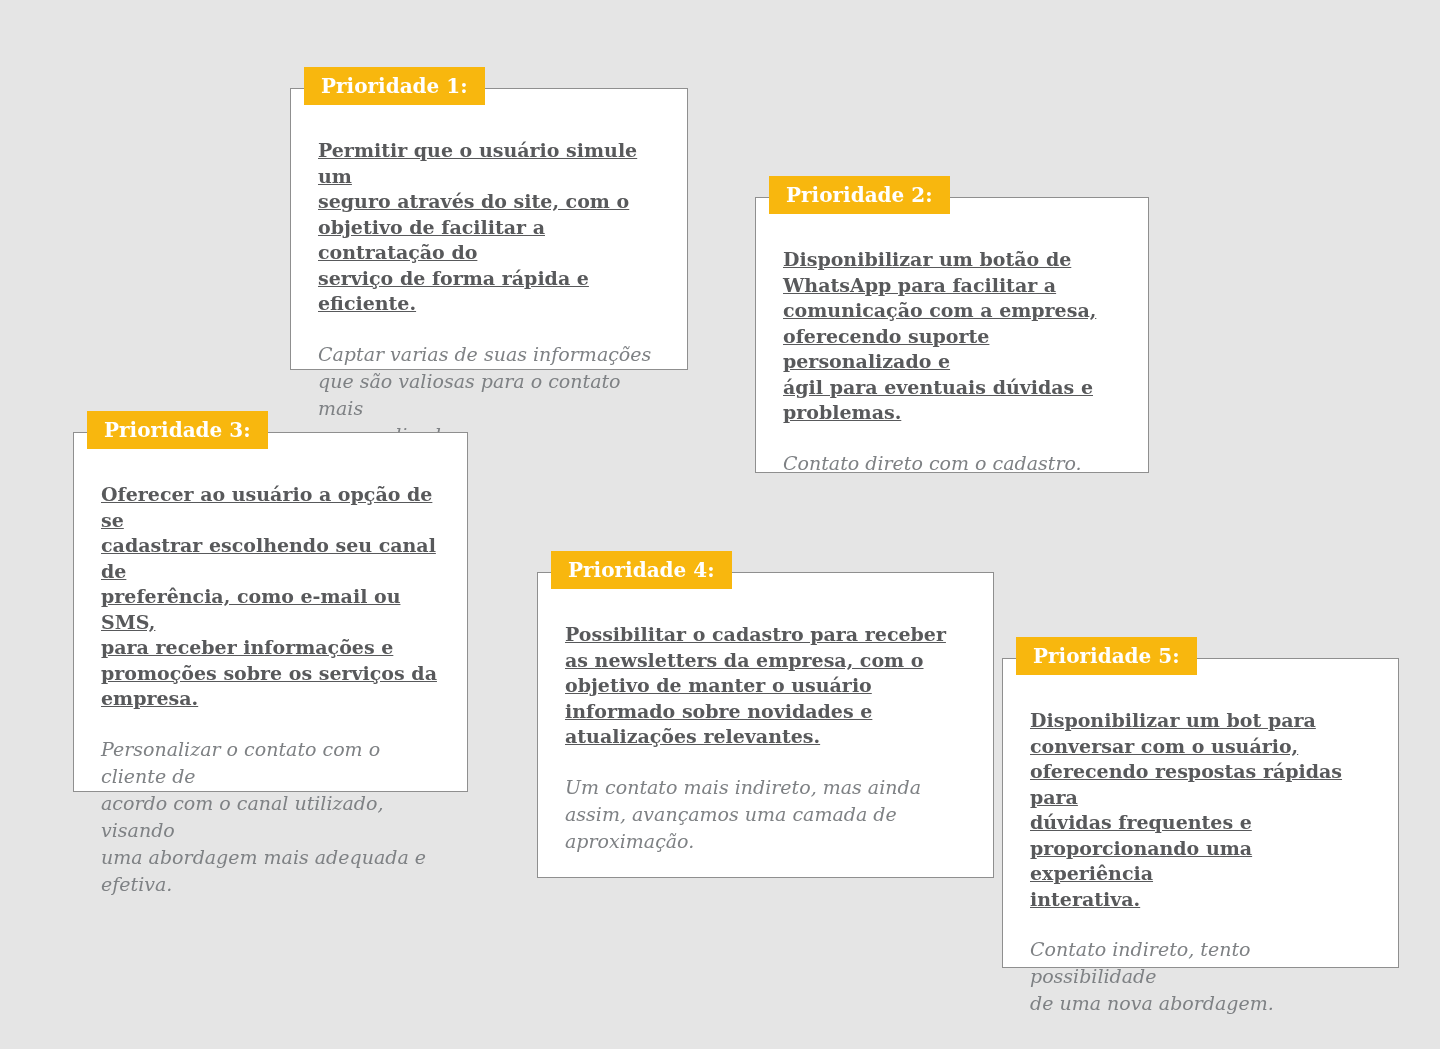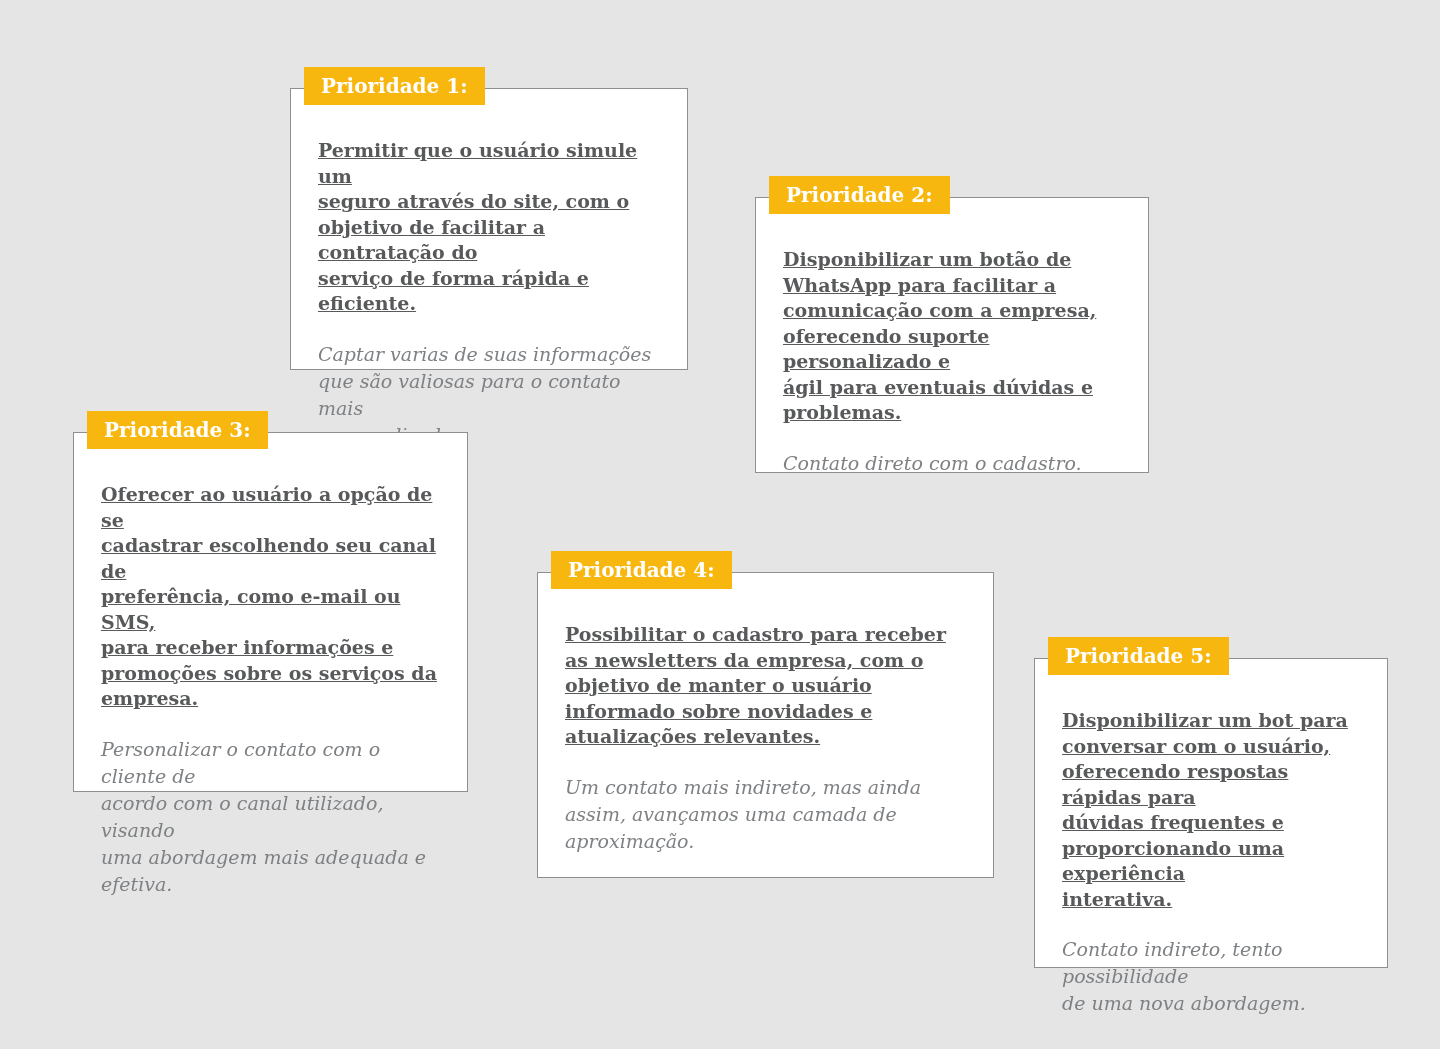--- a/index.html
+++ b/index.html
@@ -51,21 +51,21 @@
     font-weight: 400;
     color: var(--italic-text, #7E8184);
     font-size: 19px;
     line-height: 27px;
     white-space: pre-line;
   }
   .card-1 { left: 290px; top: 88px;  width: 398px; height: 282px; }
   .card-2 { left: 755px; top: 197px; width: 394px; height: 276px; }
   .card-3 { left: 73px;  top: 432px; width: 395px; height: 360px; }
   .card-4 { left: 537px; top: 572px; width: 457px; height: 306px; }
-  .card-5 { left: 1034px; top: 658px; width: 354px; height: 310px; }
+  .card-5 { left: 1002px; top: 658px; width: 397px; height: 310px; }
 </style>
 </head>
 <body style="background: rgb(255, 255, 255);">
 
 <div class="canvas">
 
   <div class="card card-1">
     <div class="badge">Prioridade 1:</div>
     <div class="card-body">
       <p class="desc">Permitir que o usuário simule um

